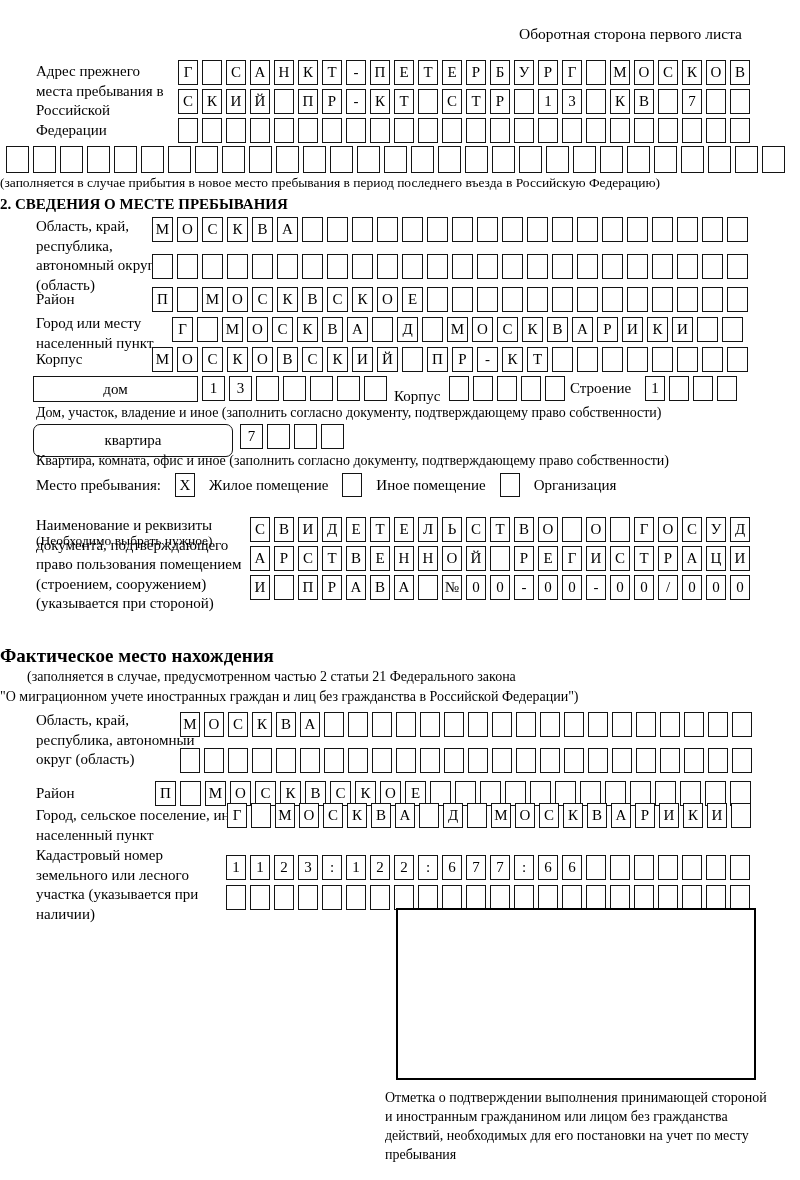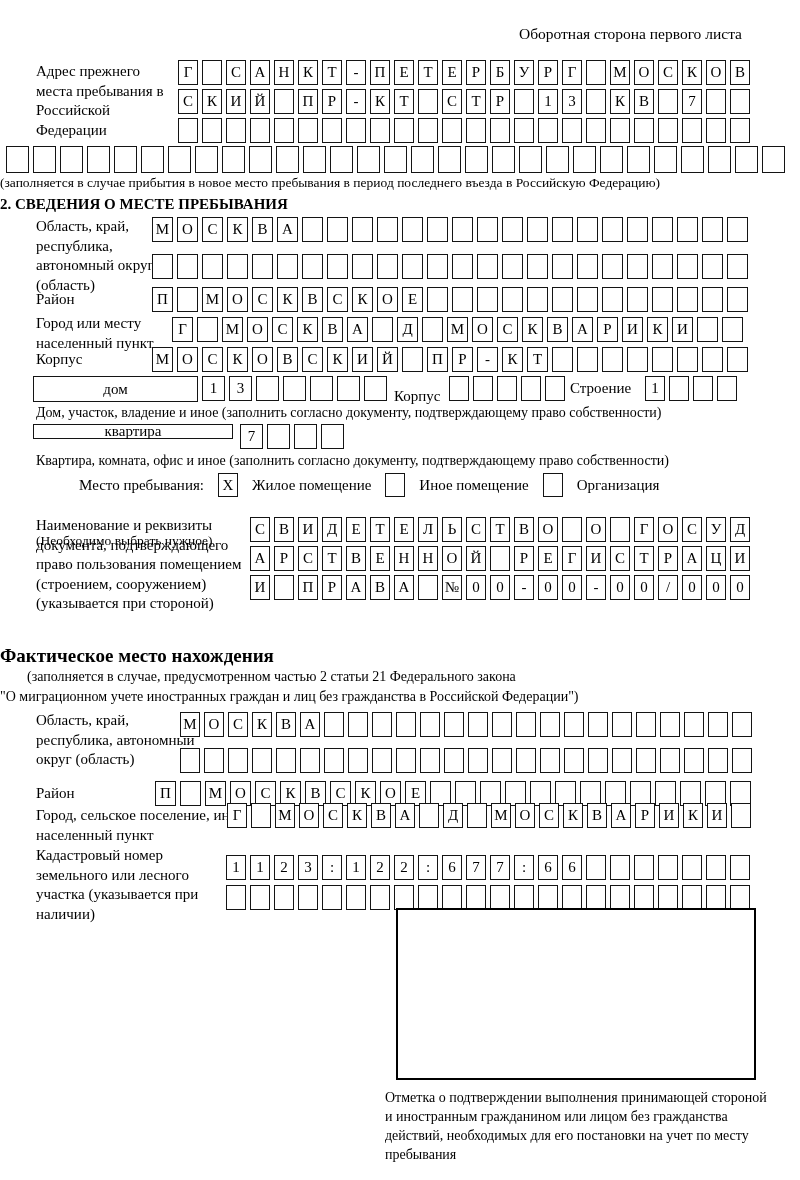--- a/index.html
+++ b/index.html
@@ -312,30 +312,30 @@
   </div>
 <div class="abs lbl" style="left:570px;top:379px;">Строение</div>
 <div class="abs cells" style="left:645px;top:376px;">
     <div class="cell">1</div>
     <div class="cell"></div>
     <div class="cell"></div>
     <div class="cell"></div>
   </div>
 <div class="abs note" style="left:36px;top:405px;font-size:14px;text-align:right;">Дом, участок, владение и иное (заполнить согласно документу, подтверждающему право собственности)</div>
 
-<div class="abs typebox" style="left:33px;top:424px;width:200px;height:15px;">квартира</div>
+<div class="abs typebox" style="left:33px;top:424px;width:200px;height:33px;border-radius:7px;">квартира</div>
 <div class="abs cells p27" style="left:240px;top:424px;">
     <div class="cell">7</div>
     <div class="cell"></div>
     <div class="cell"></div>
     <div class="cell"></div>
   </div>
 <div class="abs note" style="left:36px;top:453px;font-size:14px;">Квартира, комната, офис и иное (заполнить согласно документу, подтверждающему право собственности)</div>
 
-<div class="abs stayrow" style="left:36px;top:473px;margin-left:43px;">
+<div class="abs stayrow" style="left:36px;top:473px;">
   <span>Место пребывания:</span>
   <span class="chk">X</span>
   <span>Жилое помещение</span>
   <span class="chk"></span>
   <span>Иное помещение</span>
   <span class="chk"></span>
   <span>Организация</span>
 </div>
 <div class="abs note center" style="left:36px;top:499px;width:650px;margin-top:34px;">(Необходимо выбрать нужное)</div>
 

